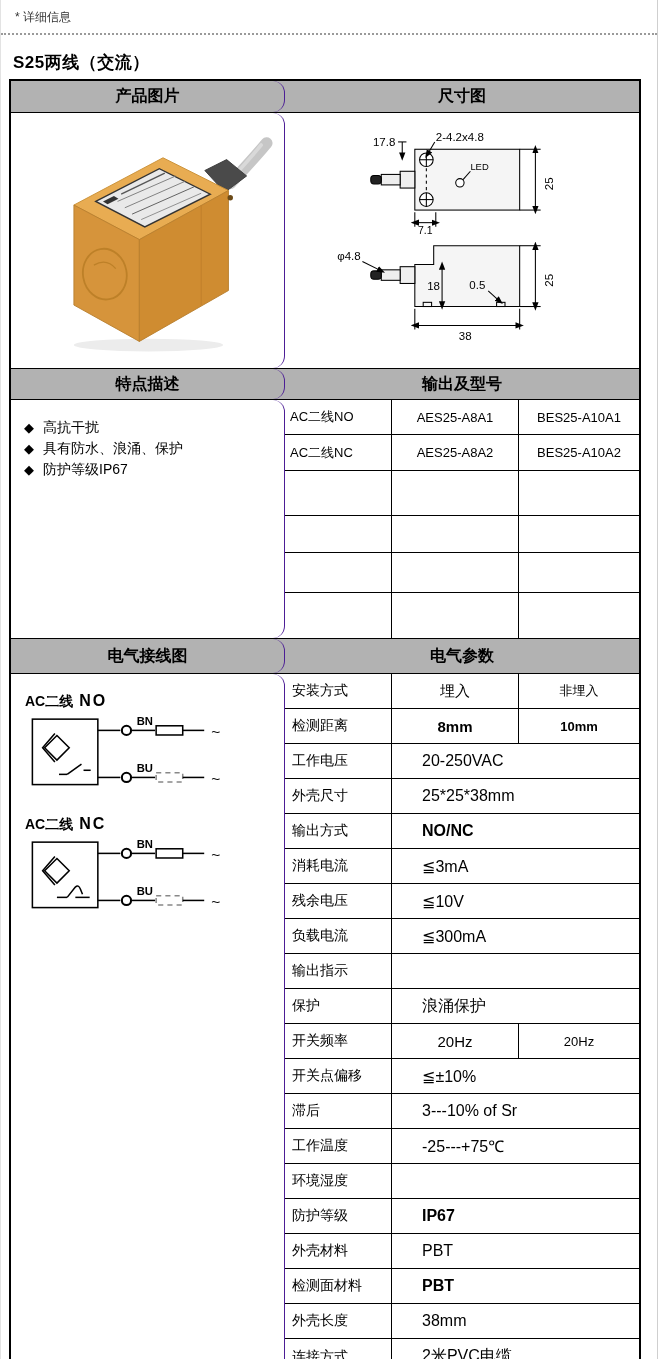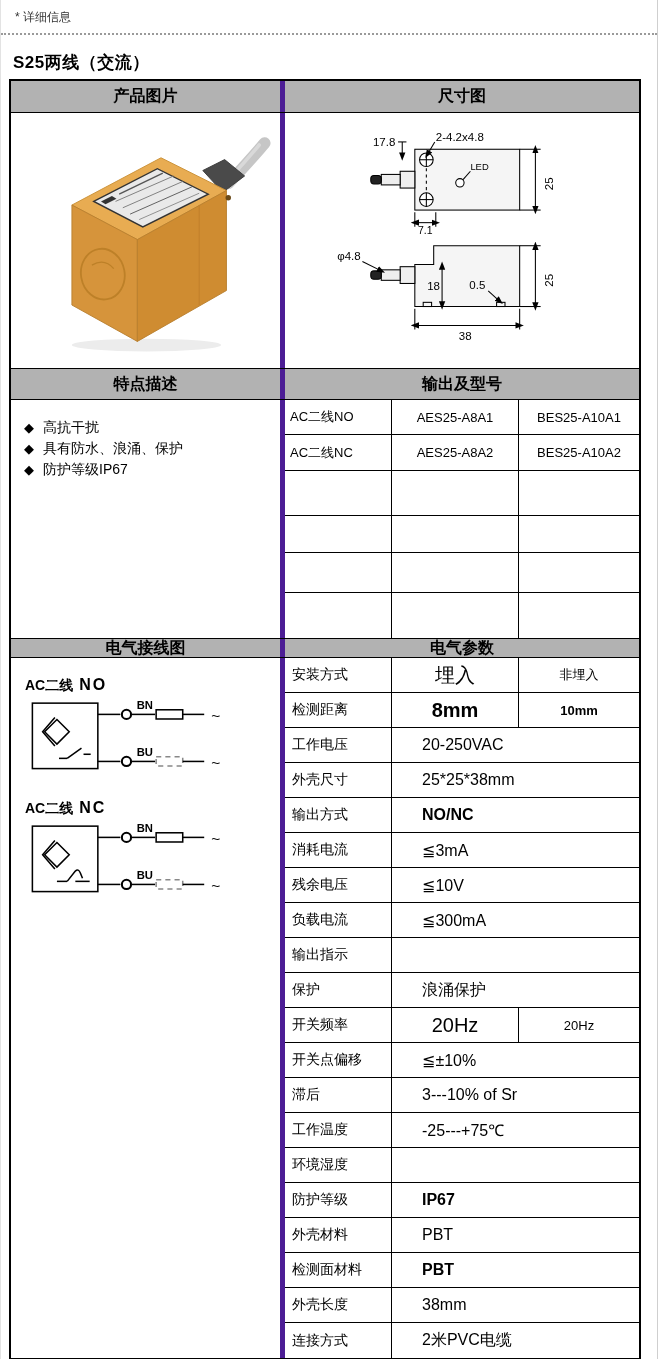--- a/index.html
+++ b/index.html
@@ -4,42 +4,42 @@
 <style>
   html,body{margin:0;padding:0;background:#fff;}
   body{width:658px;height:1359px;overflow:hidden;font-family:"Liberation Sans",sans-serif;color:#000;position:relative;box-sizing:border-box;border-left:1px solid #e3e3e3;border-right:1px solid #cfcfcf;}
   .note{padding:9px 0 0 14px;font-size:12px;color:#333;}
   .dotline{margin-top:7px;border-top:2px dotted #9a9a9a;height:0;}
   .title{margin:16px 0 5px 12px;font-size:17px;font-weight:bold;letter-spacing:.5px;}
   .bigtable{margin-left:8px;width:632px;border:2px solid #000;box-sizing:border-box;background:#fff;}
   .trow{display:flex;box-sizing:border-box;}
   .trow.hdr{background:#b2b2b2;border-bottom:1px solid #000;}
   .trow.hdr.mid{border-top:1px solid #000;}
-  .h32{height:32px}.h255{height:255px}.h238{height:238px}.h30{height:20px}.h700{height:700px}
-  .cl{width:274px;border-right:5px solid #4c1d95;box-sizing:border-box;}
+  .h32{height:32px}.h255{height:255px}.h238{height:238px}.h30{height:36px}.h700{height:700px}
+  .cl{width:274px;border-right:1px solid #4c1d95;box-sizing:border-box;border-radius:12px;}
   .cr{flex:1;box-sizing:border-box;}
   .hcell{display:flex;align-items:center;justify-content:center;font-size:16px;font-weight:bold;}
   .imgcell{display:flex;align-items:center;justify-content:center;}
   .dimcell{display:flex;align-items:center;justify-content:center;}
   
   .featcell{padding:17px 0 0 13px;}
   .feat{font-size:14px;line-height:21px;display:flex;align-items:center;}
   .feat .bullet{font-size:13px;margin-right:9px;}
   
   .mrow{display:flex;border-bottom:1px solid #000;box-sizing:border-box;}
   .mrow.last{border-bottom:none;}
   .mc1{width:107px;border-right:1px solid #000;display:flex;align-items:center;padding-left:5px;font-size:13px;box-sizing:border-box;}
   .mc2{width:127px;border-right:1px solid #000;display:flex;align-items:center;justify-content:center;font-size:13px;box-sizing:border-box;}
   .mc3{flex:1;display:flex;align-items:center;justify-content:center;font-size:13px;}
   
   .prow{display:flex;height:35px;border-bottom:1px solid #000;box-sizing:border-box;}
   .prow.last{border-bottom:none;}
   .pl{width:107px;border-right:1px solid #000;display:flex;align-items:center;padding-left:7px;font-size:14px;box-sizing:border-box;text-align:center;}
   .pv{flex:1;display:flex;align-items:center;padding-left:30px;font-size:16px;}
-  .pv1{width:127px;border-right:1px solid #000;display:flex;align-items:center;justify-content:center;font-size:20px;box-sizing:border-box;}
+  .pv1{width:127px;border-right:1px solid #000;display:flex;align-items:center;justify-content:center;font-size:15px;box-sizing:border-box;}
   .pv2{flex:1;display:flex;align-items:center;justify-content:center;font-size:13px;}
   .pb{font-weight:bold;}
   
   .wirecell{padding:16px 0 0 10px;}
   .wlabel{font-size:14px;font-weight:bold;margin:2px 0 2px 4px;}
   .wlabel .vtype{font-size:16px;letter-spacing:2px;margin-left:6px;}
   .wsvg{display:block;}
   svg text{font-family:"Liberation Sans",sans-serif;}
 </style>
 </head>

